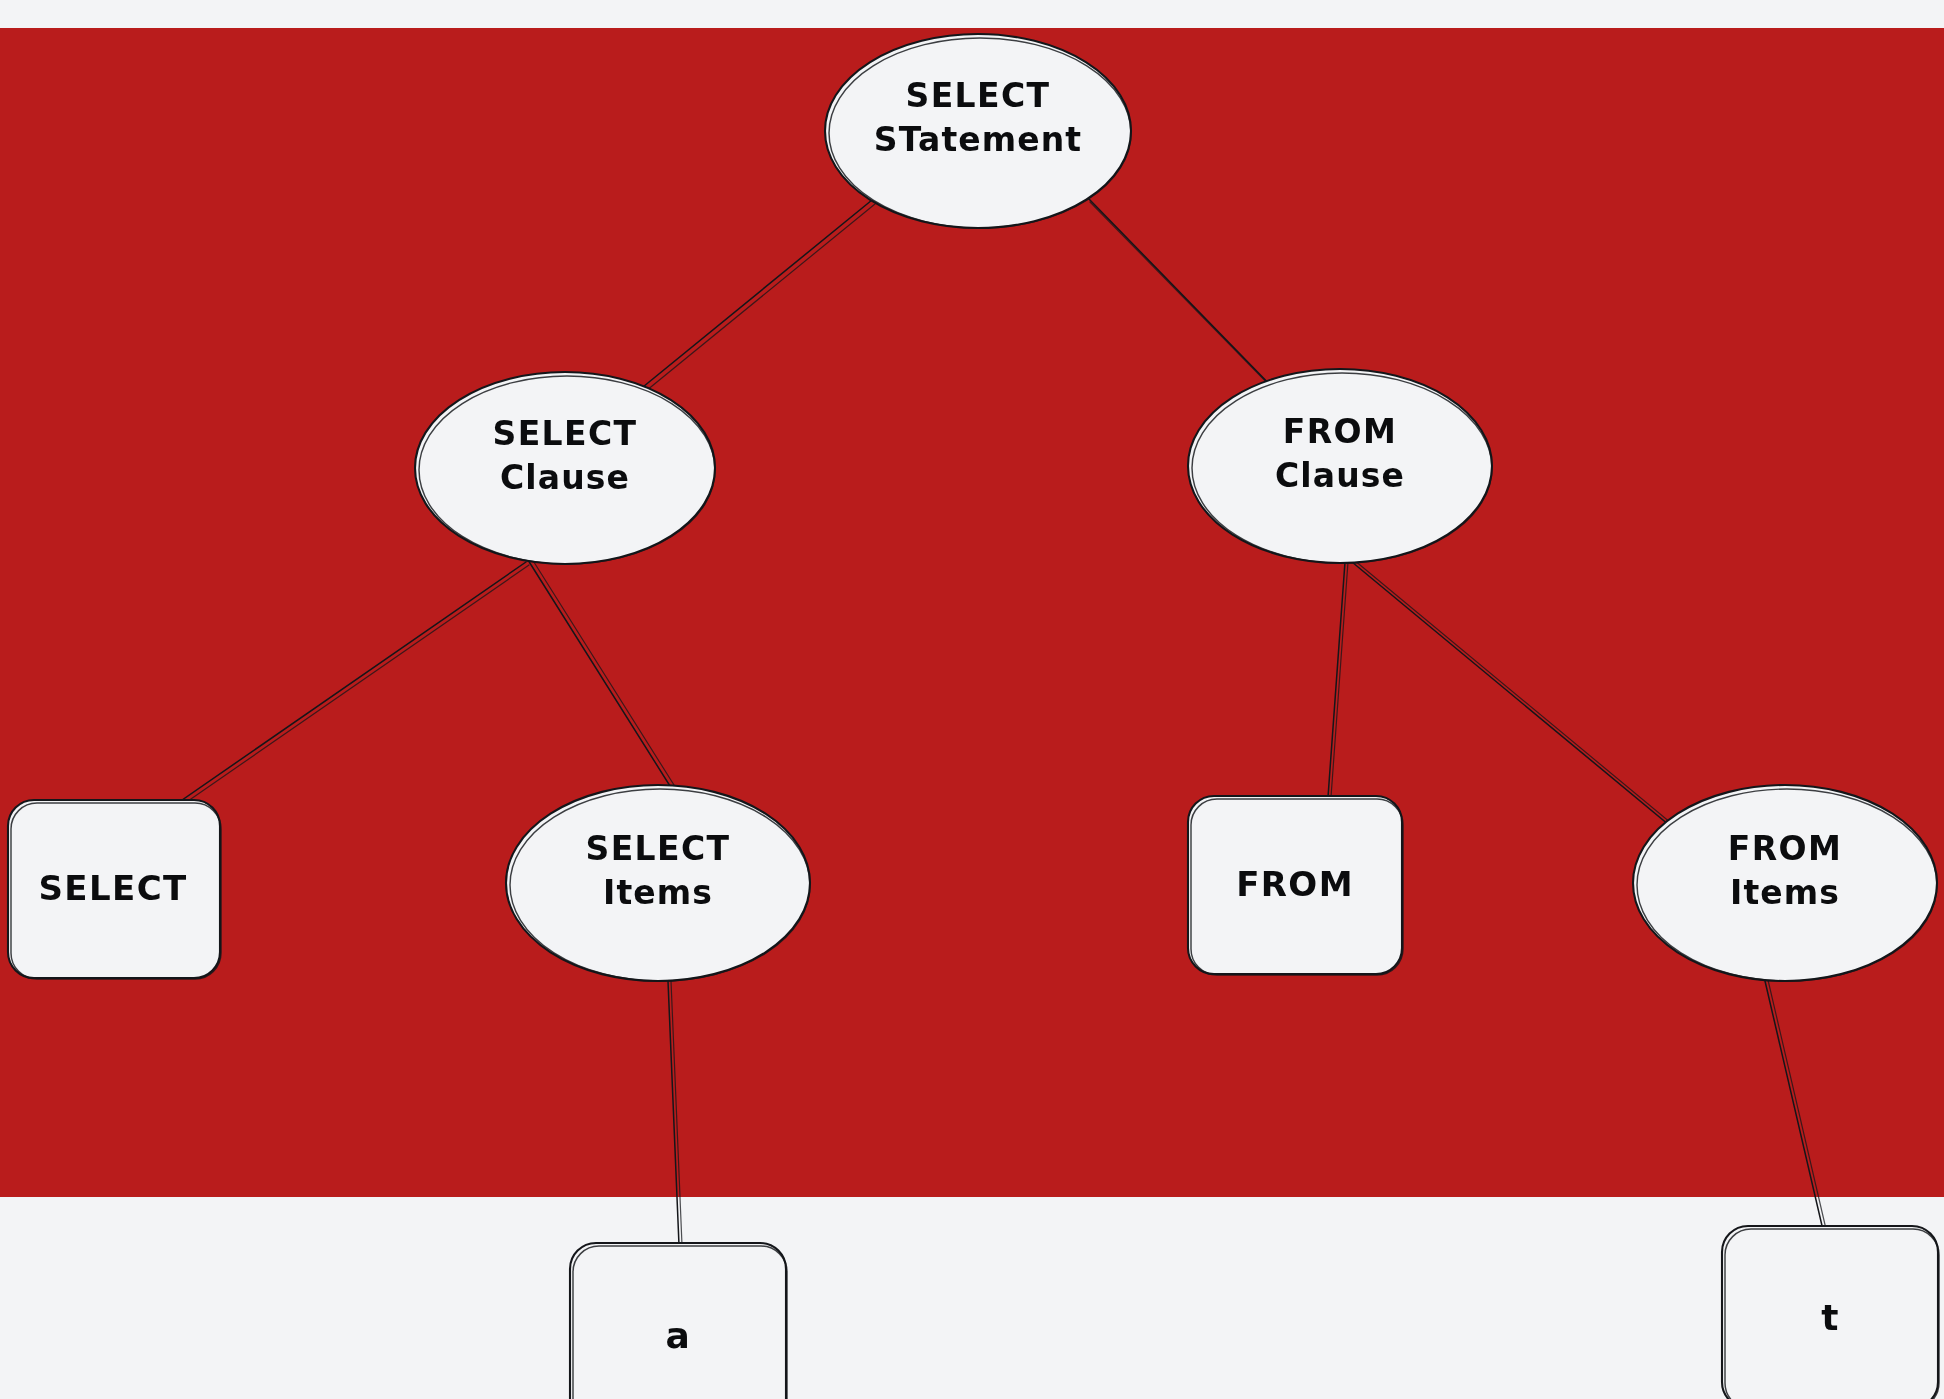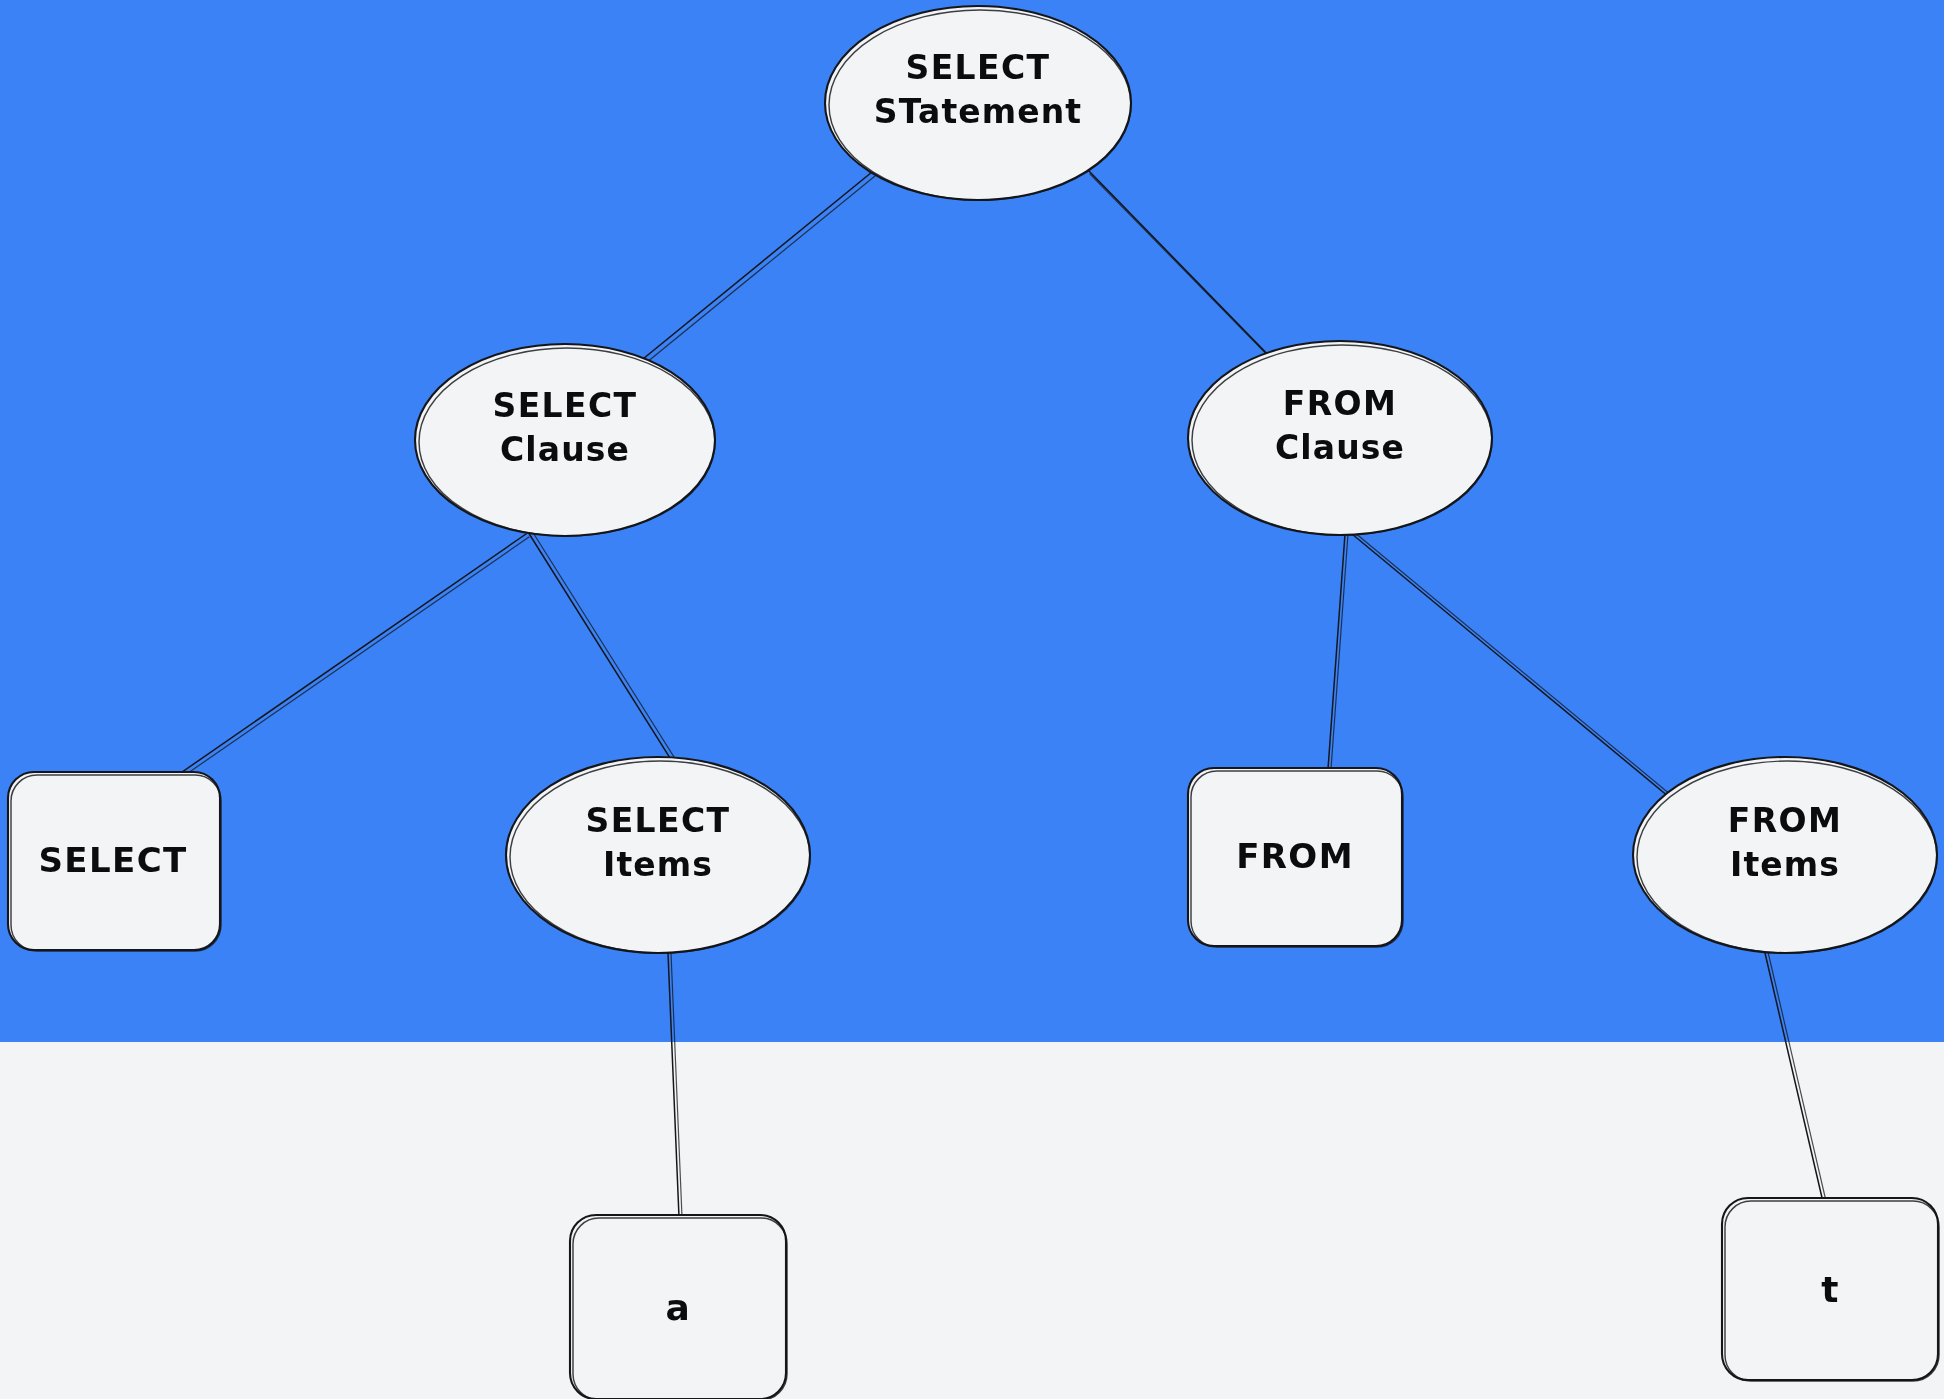--- a/index.html
+++ b/index.html
@@ -9,22 +9,23 @@
   }
   body {
     width: 1944px;
     height: 1399px;
     overflow: hidden;
     font-family: "DejaVu Sans", sans-serif;
   }
   #canvas-wrap {
     position: relative;
     width: 1944px;
-    height: 1042px;
-    background: #3b82f6;
+    height: 1169px;
+    background: #b91c1c;
+    margin-top: 28px;
   }
   svg#diagram {
     position: absolute;
     top: 0;
     left: 0;
     width: 1944px;
     height: 1399px;
     display: block;
   }
   .node-shape {

